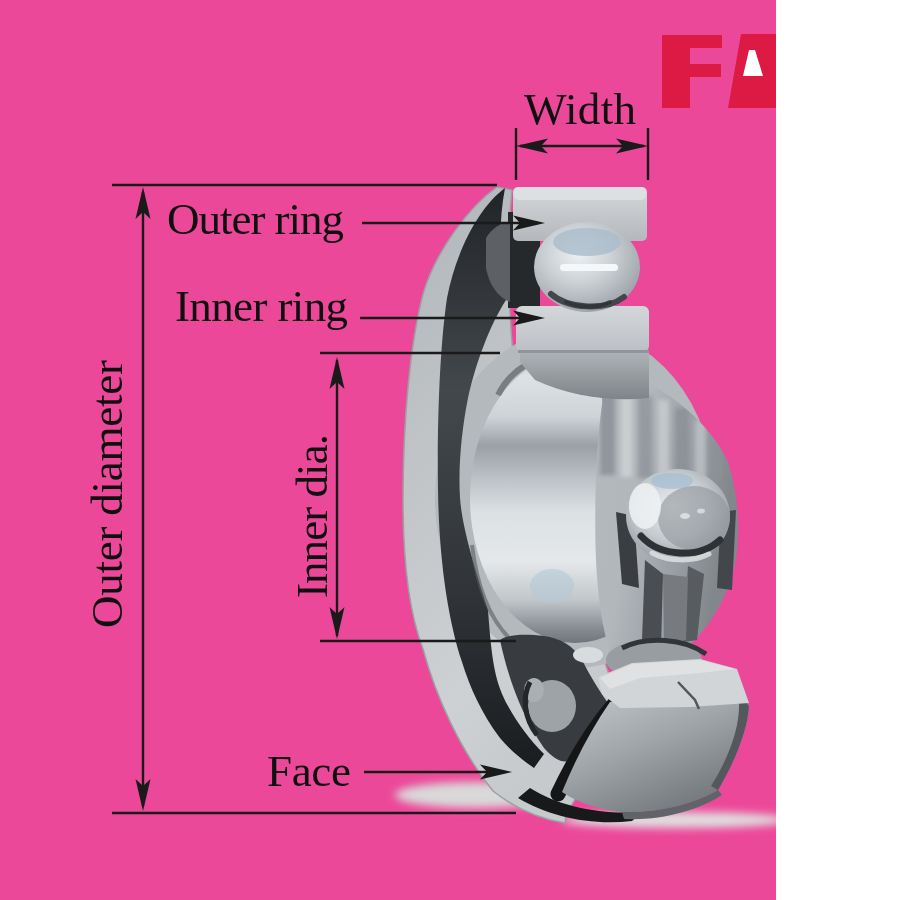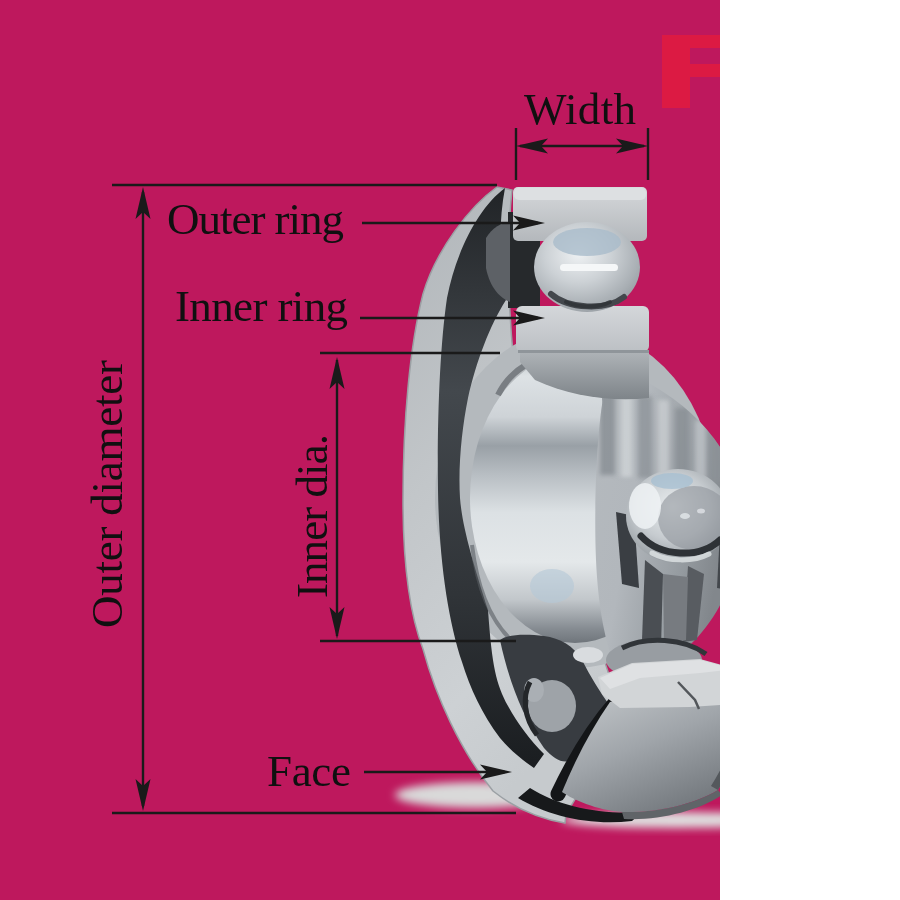--- a/index.html
+++ b/index.html
@@ -1,16 +1,16 @@
 <!DOCTYPE html>
 <html><head>
 <meta charset="utf-8">
 <style>
 html,body{margin:0;padding:0;background:#ffffff;}
-#stage{position:relative;width:720px;height:900px;background:#be185d;overflow:hidden;}
+#stage{position:relative;width:776px;height:900px;background:#ec4899;overflow:hidden;}
 svg{position:absolute;left:0;top:0;}
 </style>
 </head>
 <body>
 <div id="stage">
 <svg width="900" height="900" viewBox="0 0 900 900">
 <defs>
   <linearGradient id="faceband" x1="0" y1="0" x2="0.35" y2="1">
     <stop offset="0" stop-color="#b0b5b9"></stop>
     <stop offset="0.45" stop-color="#c2c6c9"></stop>

